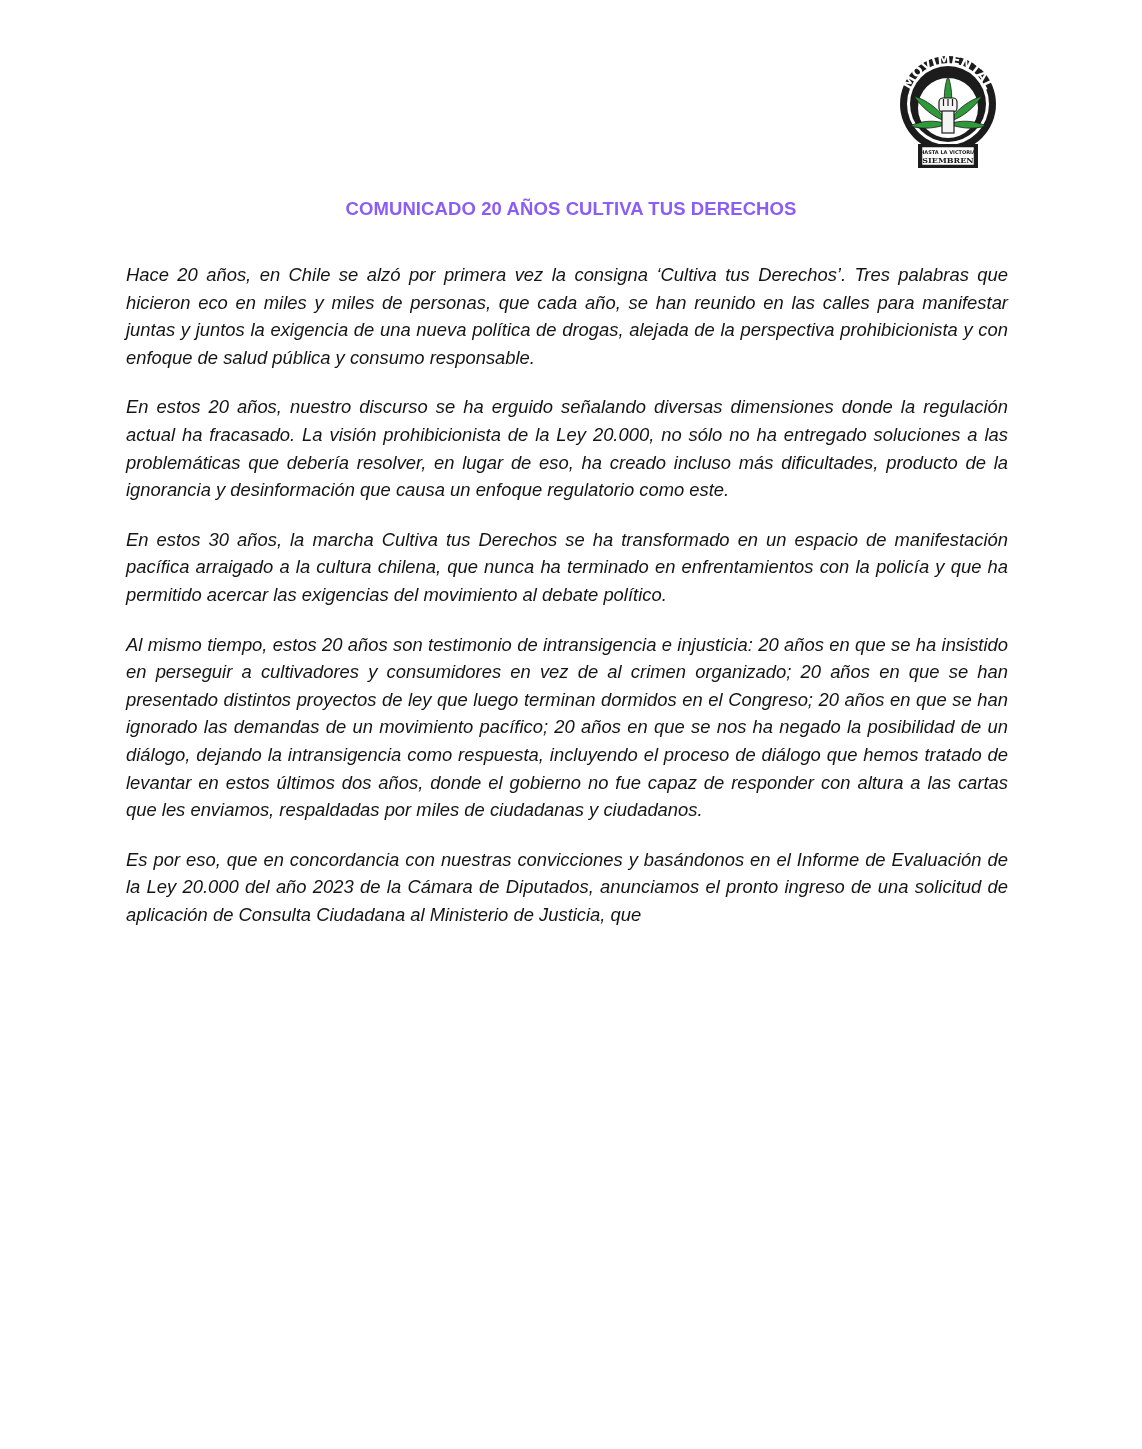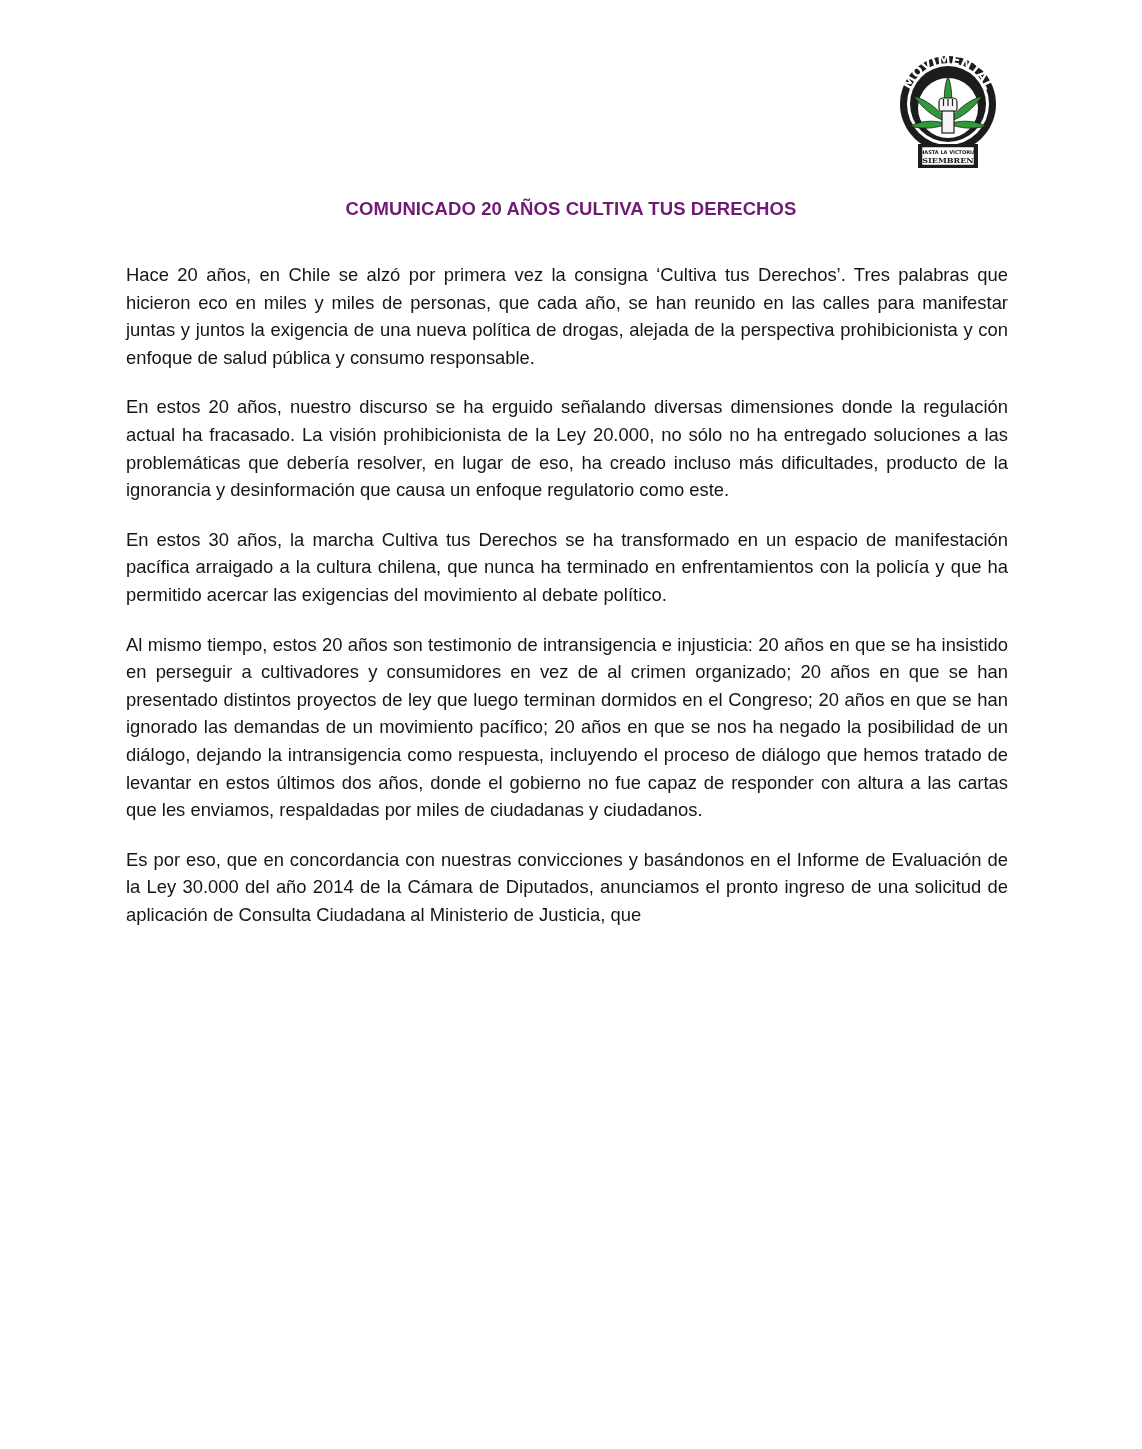--- a/index.html
+++ b/index.html
@@ -24,34 +24,35 @@
     }
     .title {
       position: absolute;
       left: 0;
       top: 186px;
       width: 1142px;
       text-align: center;
       font-weight: bold;
       font-size: 18.5px;
       letter-spacing: 0.1px;
-      color: #701a75;
+      color: #8b5cf6;
     }
     .body {
       position: absolute;
       left: 126px;
       top: 261px;
       width: 882px;
     }
     .para {
       margin: 0 0 22px 0;
       font-size: 18.4px;
       line-height: 27.6px;
       text-align: justify;
       color: #151515;
+      font-style: italic;
     }
     .para.last {
       margin-bottom: 0;
     }
   </style>
 </head>
 <body>
 
 <div class="logo">
   <svg width="104" height="126" viewBox="0 0 104 126">
@@ -91,14 +92,14 @@
   </svg>
 </div>
 
 <h1 class="title">COMUNICADO 20 AÑOS CULTIVA TUS DERECHOS</h1>
 
 <div class="body">
   <p class="para">Hace 20 años, en Chile se alzó por primera vez la consigna ‘Cultiva tus Derechos’. Tres palabras que hicieron eco en miles y miles de personas, que cada año, se han reunido en las calles para manifestar juntas y juntos la exigencia de una nueva política de drogas, alejada de la perspectiva prohibicionista y con enfoque de salud pública y consumo responsable.</p>
   <p class="para">En estos 20 años, nuestro discurso se ha erguido señalando diversas dimensiones donde la regulación actual ha fracasado. La visión prohibicionista de la Ley 20.000, no sólo no ha entregado soluciones a las problemáticas que debería resolver, en lugar de eso, ha creado incluso más dificultades, producto de la ignorancia y desinformación que causa un enfoque regulatorio como este.</p>
   <p class="para">En estos 30 años, la marcha Cultiva tus Derechos se ha transformado en un espacio de manifestación pacífica arraigado a la cultura chilena, que nunca ha terminado en enfrentamientos con la policía y que ha permitido acercar las exigencias del movimiento al debate político.</p>
   <p class="para">Al mismo tiempo, estos 20 años son testimonio de intransigencia e injusticia: 20 años en que se ha insistido en perseguir a cultivadores y consumidores en vez de al crimen organizado; 20 años en que se han presentado distintos proyectos de ley que luego terminan dormidos en el Congreso; 20 años en que se han ignorado las demandas de un movimiento pacífico; 20 años en que se nos ha negado la posibilidad de un diálogo, dejando la intransigencia como respuesta, incluyendo el proceso de diálogo que hemos tratado de levantar en estos últimos dos años, donde el gobierno no fue capaz de responder con altura a las cartas que les enviamos, respaldadas por miles de ciudadanas y ciudadanos.</p>
-  <p class="para last">Es por eso, que en concordancia con nuestras convicciones y basándonos en el Informe de Evaluación de la Ley 30.000 del año 2014 de la Cámara de Diputados, anunciamos el pronto ingreso de una solicitud de aplicación de Consulta Ciudadana al Ministerio de Justicia, que</p>
+  <p class="para last">Es por eso, que en concordancia con nuestras convicciones y basándonos en el Informe de Evaluación de la Ley 20.000 del año 2023 de la Cámara de Diputados, anunciamos el pronto ingreso de una solicitud de aplicación de Consulta Ciudadana al Ministerio de Justicia, que</p>
 </div>
 
 </body></html>

